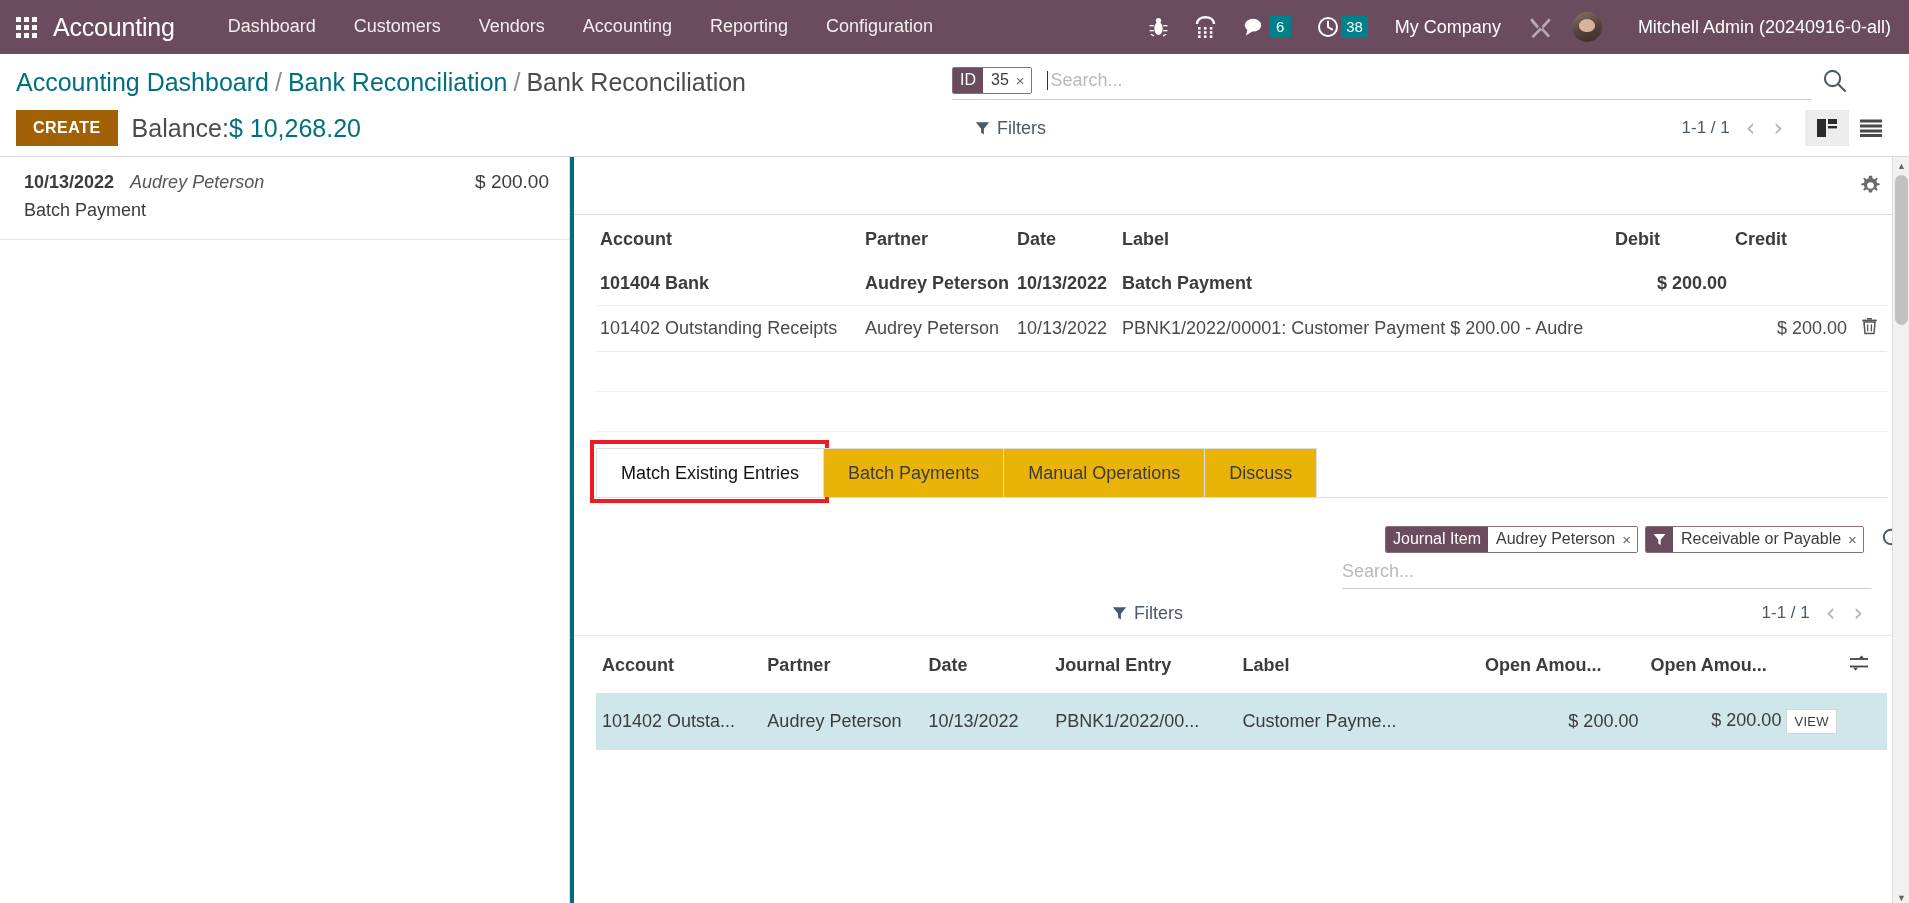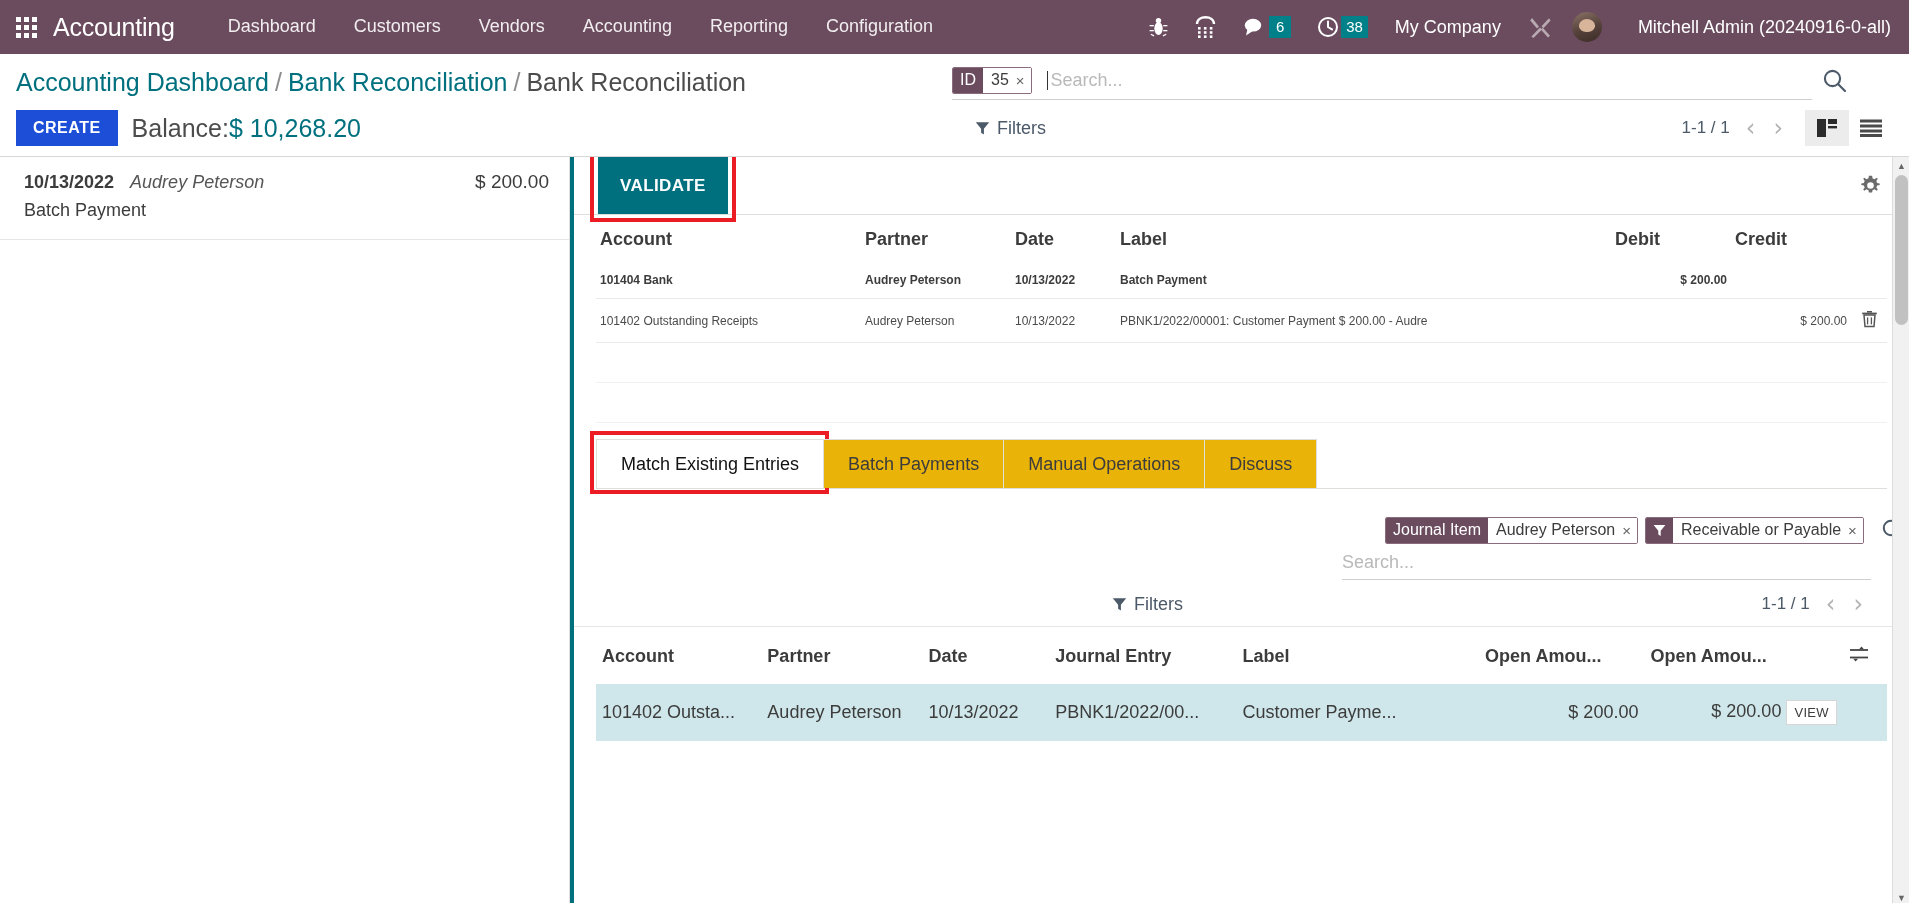--- a/index.html
+++ b/index.html
@@ -196,21 +196,21 @@
   }
 
   .cp-row2 {
     display: flex;
     align-items: center;
     padding: 8px 16px 10px 16px;
     position: relative;
     min-height: 54px;
   }
   .btn-create {
-    background: #1d4ed8;
+    background: #a16207;
     color: #ffffff;
     border: 0;
     font-size: 16px;
     font-weight: 700;
     letter-spacing: 0.5px;
     padding: 9px 17px;
     cursor: pointer;
     font-family: "Liberation Sans", sans-serif;
     border-radius: 0px;
   }
@@ -357,21 +357,21 @@
   table.recon-table { width: 100%; border-collapse: collapse; }
   table.recon-table th {
     font-size: 18px;
     font-weight: 700;
     color: #3c3c3c;
     text-align: left;
     padding: 14px 4px 12px 4px;
     white-space: nowrap;
   }
   table.recon-table td {
-    font-size: 12px;
+    font-size: 18px;
     color: #3c3c3c;
     padding: 11px 4px;
     white-space: nowrap;
   }
   tr.line-bold td { font-weight: 700; }
   tr.line-sub td { border-top: 1px solid #eaeaea; border-bottom: 1px solid #eaeaea; color: #4a4a4a; }
   tr.line-empty td { height: 40px; border-bottom: 1px solid #f0f0f0; }
   .col-acct { width: 265px; }
   .col-partner { width: 150px; }
   .col-date { width: 105px; }
@@ -654,24 +654,20 @@
         <span class="st-partner">Audrey Peterson</span>
         <span class="st-amount">$ 200.00</span>
       </div>
       <div class="st-label">Batch Payment</div>
     </div>
   </div>
 
   <div class="recon">
 
     <div class="recon-toolbar">
-      <div class="validate-wrap">
-        <button class="btn-validate">VALIDATE</button>
-        <div class="hl-red hl-validate"></div>
-      </div>
       <div class="gear-btn">
         <svg width="21" height="21" viewBox="0 0 21 21">
           <path d="M10.5 0.8 l1.6 0 0.5 2.6 a7.4 7.4 0 0 1 1.9 0.8 l2.2-1.5 1.1 1.1 -1.5 2.2 a7.4 7.4 0 0 1 0.8 1.9 l2.6 0.5 0 1.6 -2.6 0.5 a7.4 7.4 0 0 1 -0.8 1.9 l1.5 2.2 -1.1 1.1 -2.2-1.5 a7.4 7.4 0 0 1 -1.9 0.8 l-0.5 2.6 -1.6 0 -1.6 0 -0.5-2.6 a7.4 7.4 0 0 1 -1.9-0.8 l-2.2 1.5 -1.1-1.1 1.5-2.2 a7.4 7.4 0 0 1 -0.8-1.9 l-2.6-0.5 0-1.6 2.6-0.5 a7.4 7.4 0 0 1 0.8-1.9 l-1.5-2.2 1.1-1.1 2.2 1.5 a7.4 7.4 0 0 1 1.9-0.8 l0.5-2.6 z" fill="#6b6b6b"></path>
           <circle cx="10.5" cy="10.5" r="3.3" fill="#ffffff"></circle>
         </svg>
       </div>
     </div>
 
     <div class="recon-table-wrap">
       <table class="recon-table">

